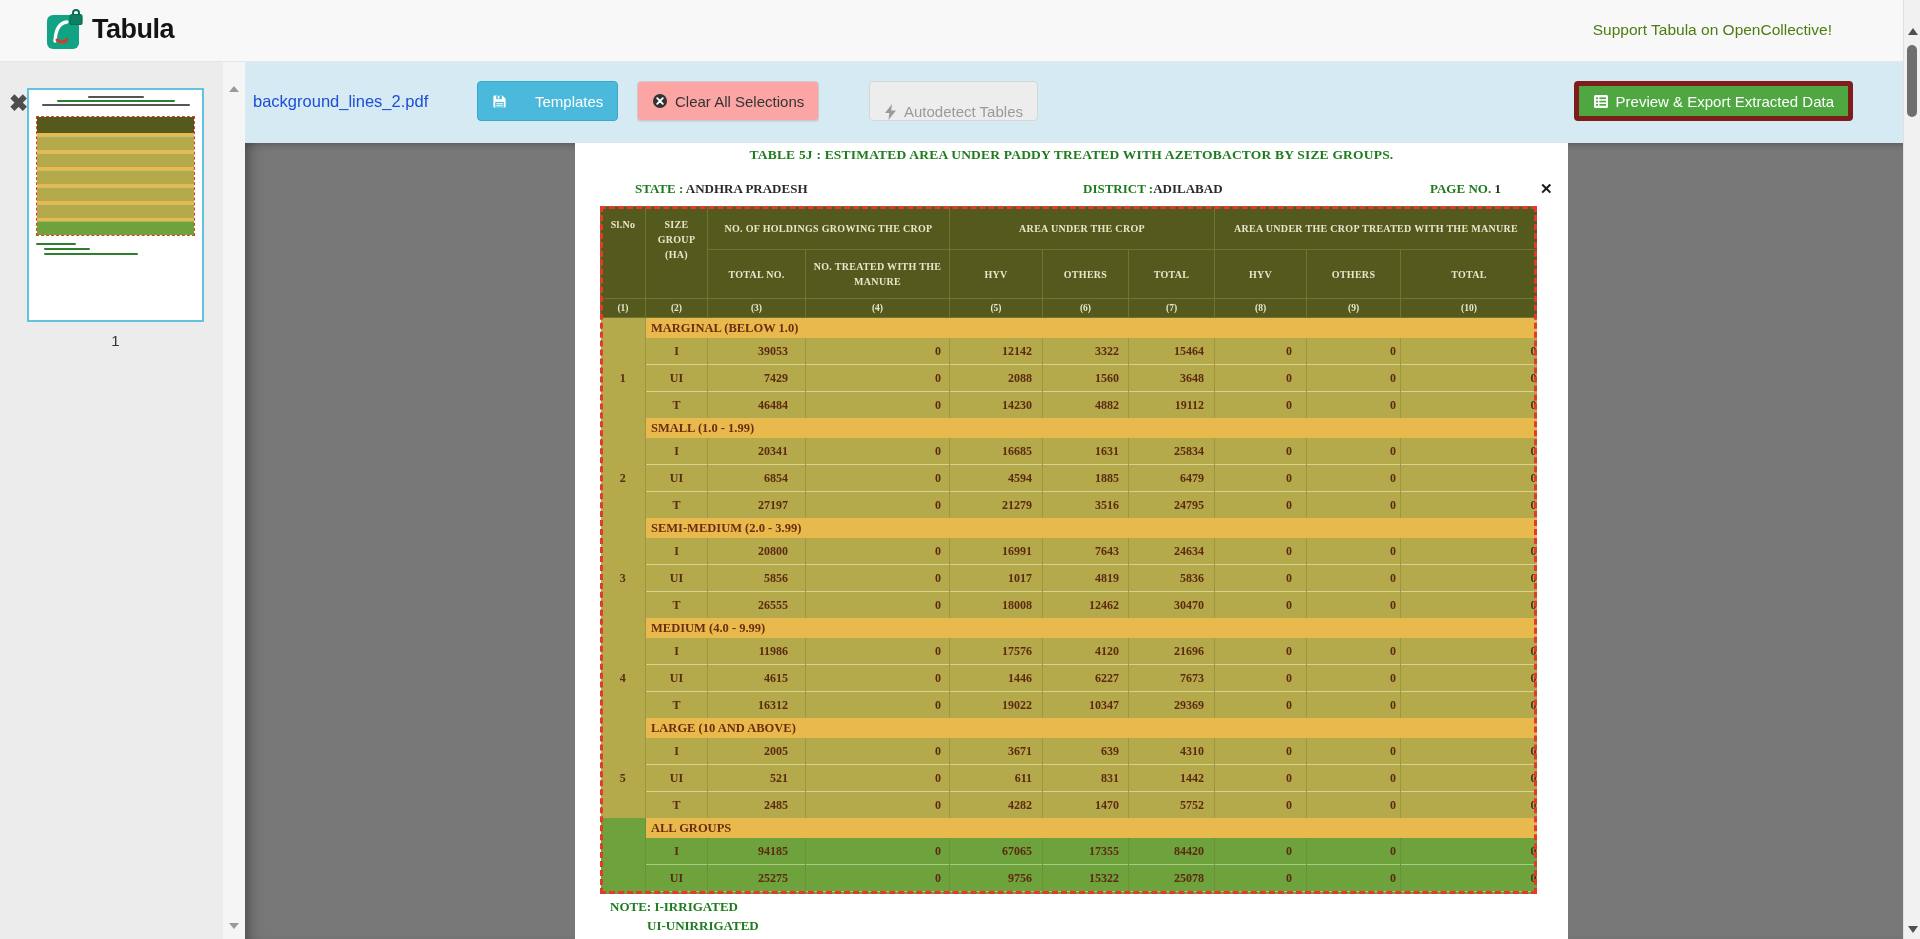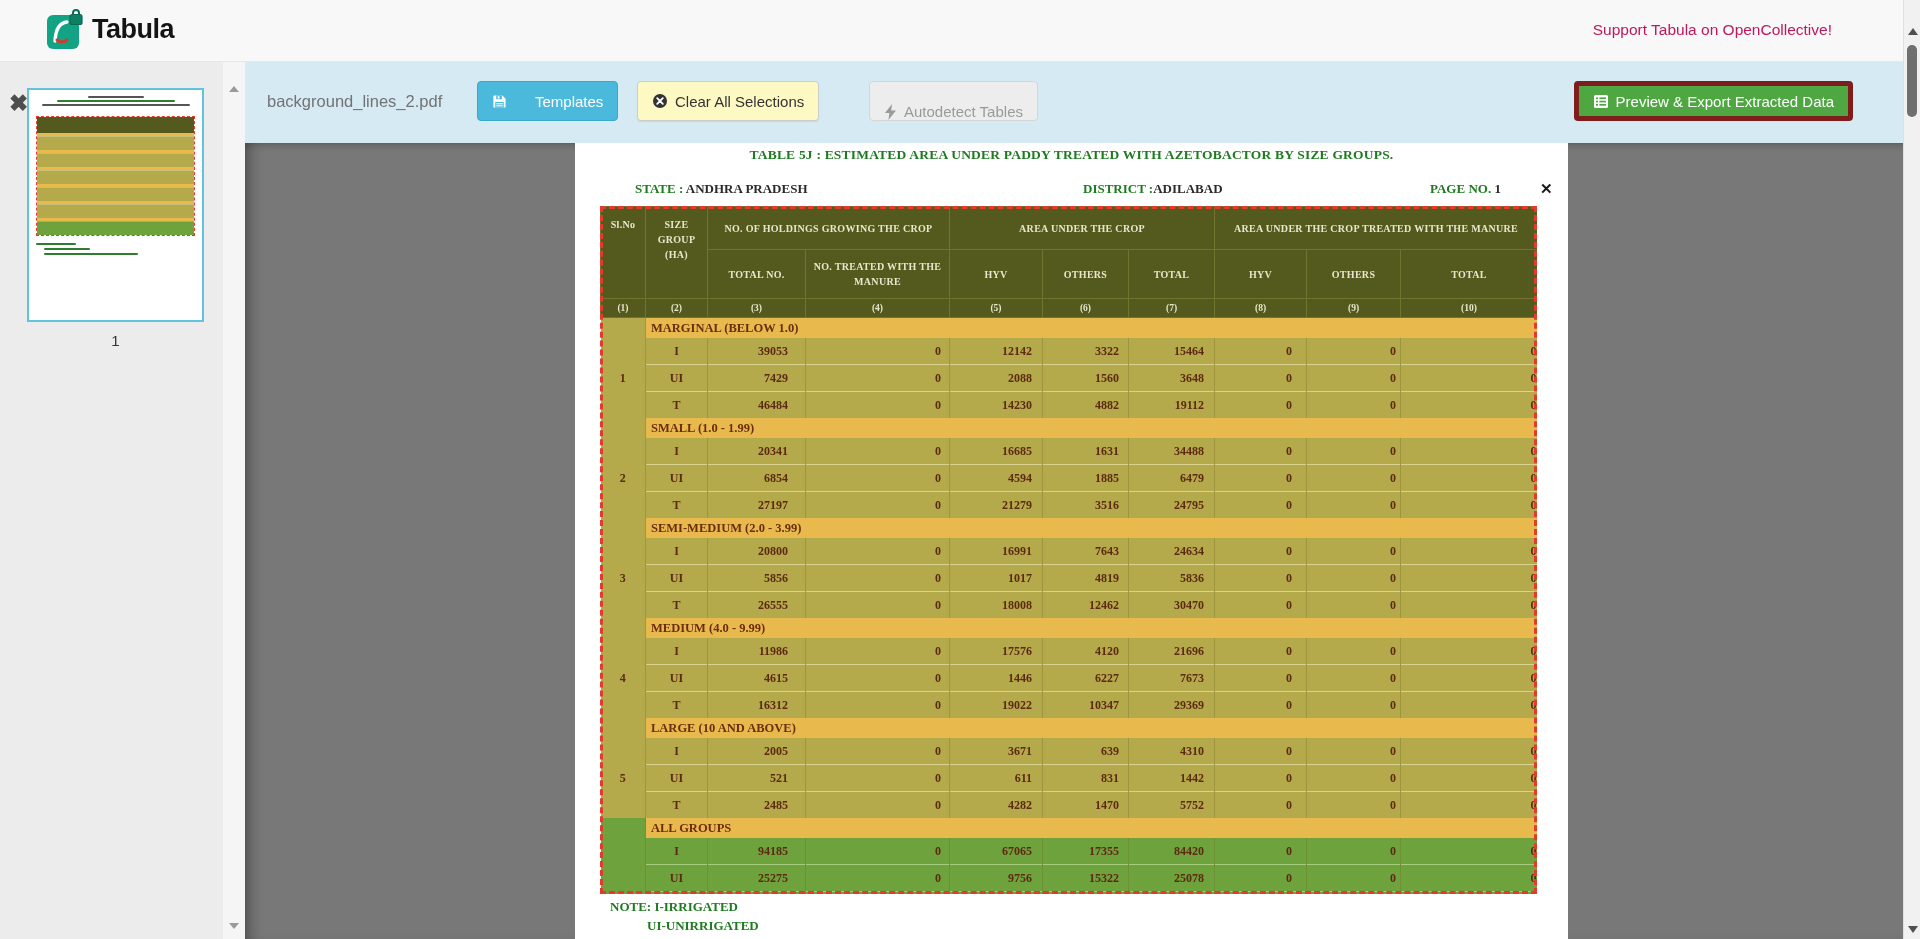--- a/index.html
+++ b/index.html
@@ -6,21 +6,21 @@
   body{
     width:1920px;height:939px;overflow:hidden;position:relative;
     font-family:"Liberation Sans",sans-serif;background:#fff;
   }
   
   #navbar{position:absolute;top:0;left:0;width:1920px;height:62px;background:#f8f8f8;border-bottom:1px solid #e7e7e7;box-sizing:border-box;}
   #logo{position:absolute;left:46px;top:9px;width:40px;height:44px;}
   #brand{position:absolute;left:92px;top:14px;font-size:27px;font-weight:bold;color:#141414;letter-spacing:-.5px;}
   #nav-items{position:absolute;left:192px;top:0;height:61px;display:flex;align-items:center;gap:38px;}
   #nav-items span{color:#777;font-size:15.5px;cursor:pointer;}
-  #support-link{position:absolute;right:88px;top:21px;color:#be185d;font-size:15.5px;}
+  #support-link{position:absolute;right:88px;top:21px;color:#4d7c0f;font-size:15.5px;}
   
   #win-scrollbar{position:absolute;right:0;top:0;width:17px;height:939px;background:#f1f1f1;border-left:1px solid #e0e0e0;box-sizing:border-box;z-index:60;}
   .sb-arrow{position:absolute;left:4px;width:0;height:0;border-left:5px solid transparent;border-right:5px solid transparent;}
   .sb-arrow.up{top:28px;border-bottom:7px solid #505050;}
   .sb-arrow.down{bottom:6px;border-top:7px solid #505050;}
   #win-thumb{position:absolute;left:3px;top:45px;width:10px;height:72px;background:#6f6f6f;border-radius:5px;}
   
   #sidebar{position:absolute;top:62px;left:0;width:245px;height:877px;background:#ececec;}
   #sidebar-scroll{position:absolute;right:0;top:0;width:22px;height:100%;background:#f5f5f5;}
   .side-arrow{position:absolute;left:6px;width:0;height:0;border-left:5px solid transparent;border-right:5px solid transparent;}
@@ -33,24 +33,24 @@
   #mini-table{position:absolute;left:7px;top:26px;right:7px;border:1px dashed var(--selection-border);}
   .mini-header{height:16px;background:var(--table-header-bg);}
   .mini-band{height:3px;background:var(--band-bg);}
   .mini-rows{height:13px;background:var(--row-bg);border-top:1px solid rgba(255,255,255,.25);}
   .mini-rows.hl{background:var(--all-groups-bg);}
   #mini-notes{position:absolute;left:7px;top:150px;}
   #mini-notes div{background:#2f7d2f;height:2px;margin-top:3px;border-radius:1px;}
   #page-num{position:absolute;left:27px;top:270px;width:177px;text-align:center;font-size:15px;color:#333;}
   
   #toolbar{position:absolute;top:62px;left:245px;width:1675px;height:81px;background:var(--toolbar-bg);}
-  #filename{position:absolute;left:22px;top:30px;font-size:16.5px;color:#737373;}
+  #filename{position:absolute;left:8px;top:30px;font-size:16.5px;color:#1d4ed8;}
   .btn{position:absolute;top:19px;height:40px;border-radius:4px;display:flex;align-items:center;gap:7px;padding:0 14px;font-size:15px;box-sizing:border-box;cursor:pointer;white-space:nowrap;}
   #btn-templates{left:232px;background:var(--templates-button);border:1px solid #3ba7c9;color:#fff;gap:28px;}
-  #btn-clear{left:392px;background:#fef9c3;border:1px solid #ccc;color:#333;box-shadow:0 1px 1px rgba(0,0,0,.08);}
+  #btn-clear{left:392px;background:#fca5a5;border:1px solid #ccc;color:#333;box-shadow:0 1px 1px rgba(0,0,0,.08);}
   #btn-autodetect{left:624px;background:#ededed;border:1px solid #d6d6d6;color:#9a9a9a;cursor:default;align-items:flex-end;}
   #btn-export{right:67px;background:var(--export-button);border:5px solid #7f1d1d;color:#fff;}
   
   #viewer{position:absolute;top:143px;left:245px;width:1675px;height:796px;background:#787878;overflow:hidden;
           box-shadow:inset 14px 0 16px -12px rgba(0,0,0,.45), inset 0 8px 10px -8px rgba(0,0,0,.3);}
   #pdf-page{position:absolute;left:330px;top:0;width:993px;height:888px;background:#ffffff;font-family:"Liberation Serif",serif;}
   #doc-title{position:absolute;top:4px;left:0;width:100%;text-align:center;font-weight:bold;font-size:13.5px;color:var(--doc-green);letter-spacing:.2px;}
   .meta{position:absolute;top:38px;font-weight:bold;font-size:13px;white-space:nowrap;}
   .meta .lbl{color:var(--doc-green);}
   .meta .val{color:#2b2b2b;}
@@ -282,21 +282,21 @@
               <td class="sl"></td>
               <td class="band" colspan="9">SMALL (1.0 - 1.99)</td>
             </tr>
             <tr class="data-row">
               <td class="sl" rowspan="3">2</td>
               <td class="typ">I</td>
               <td class="num col3">20341</td>
               <td class="num col4">0</td>
               <td class="num col5">16685</td>
               <td class="num col6">1631</td>
-              <td class="num col7">34488</td>
+              <td class="num col7">25834</td>
               <td class="num col8">0</td>
               <td class="num col9">0</td>
               <td class="num col10">0</td>
             </tr>
             <tr class="data-row">
               <td class="typ">UI</td>
               <td class="num col3">6854</td>
               <td class="num col4">0</td>
               <td class="num col5">4594</td>
               <td class="num col6">1885</td>

